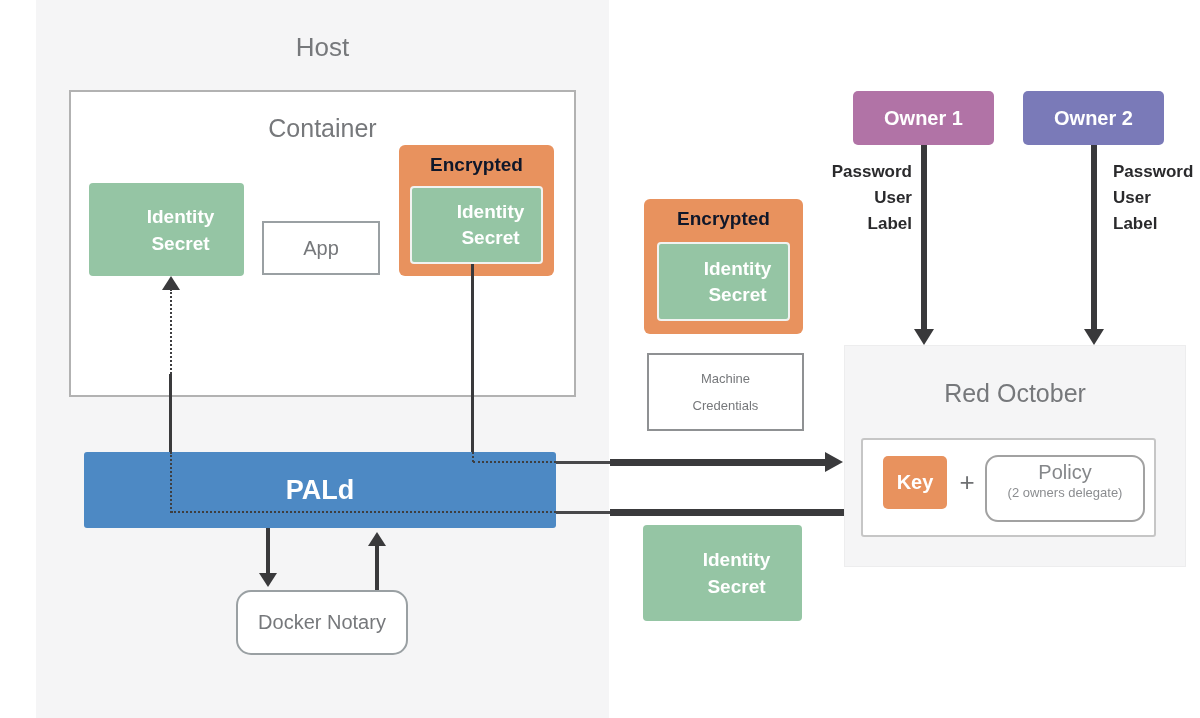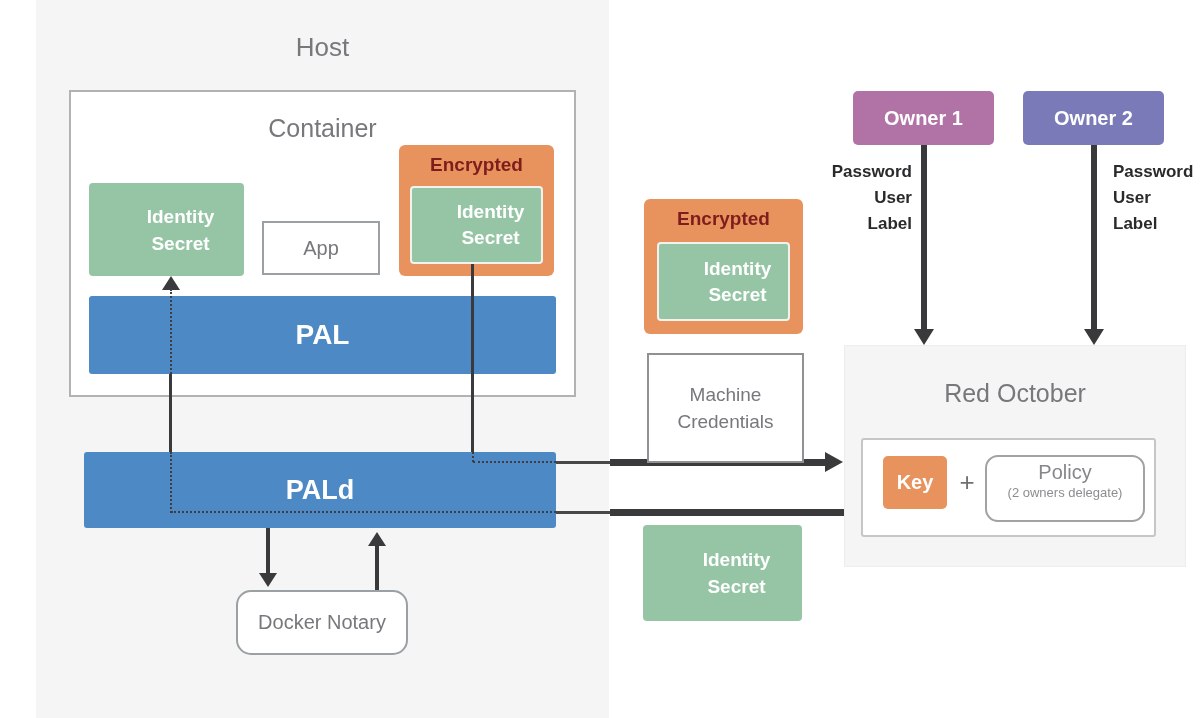--- a/index.html
+++ b/index.html
@@ -16,21 +16,21 @@
   .gray-title { color:#76787b; text-align:center; position:absolute; }
   .host-title { left:0; top:32px; width:573px; font-size:26px; }
   .container-title { left:0; top:22px; width:100%; font-size:25px; }
   .redoct-title { left:0; top:33px; width:100%; font-size:25px; }
 
   
   .green-box { background:#95c5a4; border-radius:4px; color:#ffffff; font-weight:bold;
                display:flex; flex-direction:column; align-items:center; justify-content:center;
                font-size:19px; line-height:27px; position:absolute; text-align:center;padding-left:28px; }
   .orange-box { background:#e8925e; border-radius:6px; position:absolute; }
-  .orange-title { color:#7f1d1d; font-weight:bold; font-size:19px; text-align:center; margin-top:9px; }
+  .orange-title { color:#0f172a; font-weight:bold; font-size:19px; text-align:center; margin-top:9px; }
   .inner-green { border:2px solid #f2f3f1; }
   .blue-bar { background:#4d89c4; border-radius:3px; position:absolute; color:#ffffff; font-weight:bold;
               display:flex; align-items:center; justify-content:center; }
   .white-box { background:#ffffff; border:2px solid #9aa0a3; position:absolute; color:#76787b;
                display:flex; flex-direction:column; align-items:center; justify-content:center; text-align:center; }
 
   
   .owner-box { position:absolute; top:91px; width:141px; height:54px; border-radius:5px; color:#ffffff;
                font-weight:bold; font-size:20px; display:flex; align-items:center; justify-content:center; }
   .owner1 { left:817px; background:#b173a6; }
@@ -86,23 +86,20 @@
     </div>
 
     <div class="orange-box" style="left:363px; top:145px; width:155px; height:131px;">
       <div class="orange-title">Encrypted</div>
       <div class="green-box inner-green" style="left:11px; top:41px; width:133px; height:78px; line-height:26px;">
         <span>Identity</span>
         <span>Secret</span>
       </div>
     </div>
 
-    <div class="blue-bar" style="left:53px; top:296px; width:467px; height:78px; font-size:28px;">
-      <span>PAL</span>
-    </div>
     <div class="blue-bar" style="left:48px; top:452px; width:472px; height:76px; font-size:27px;">
       <span>PALd</span>
     </div>
 
     <div class="white-box" style="left:200px; top:590px; width:172px; height:65px; font-size:20px;border-radius:15px;">
       <span>Docker Notary</span>
     </div>
 
     <div class="arr arr-up-sm" style="left:126px; top:276px;"></div>
     <div class="vdot" style="left:134px; top:289px; height:85px;"></div>
@@ -127,21 +124,21 @@
   <div class="hthick" style="left:574px; top:509px; width:234px;"></div>
 
   <div class="orange-box" style="left:608px; top:199px; width:159px; height:135px;">
     <div class="orange-title">Encrypted</div>
     <div class="green-box inner-green" style="left:13px; top:43px; width:133px; height:79px; line-height:26px;">
       <span>Identity</span>
       <span>Secret</span>
     </div>
   </div>
 
-  <div class="white-box" style="left:611px; top:353px; width:157px; height:110px; font-size:19px; line-height:27px; border-color:#8f9193;">
+  <div class="white-box" style="left:611px; top:353px; width:157px; height:78px; font-size:13px; line-height:27px; border-color:#8f9193;">
     <span>Machine</span>
     <span>Credentials</span>
   </div>
 
   <div class="green-box" style="left:607px; top:525px; width:159px; height:96px;">
     <span>Identity</span>
     <span>Secret</span>
   </div>
 
   <div class="owner-box owner1">

